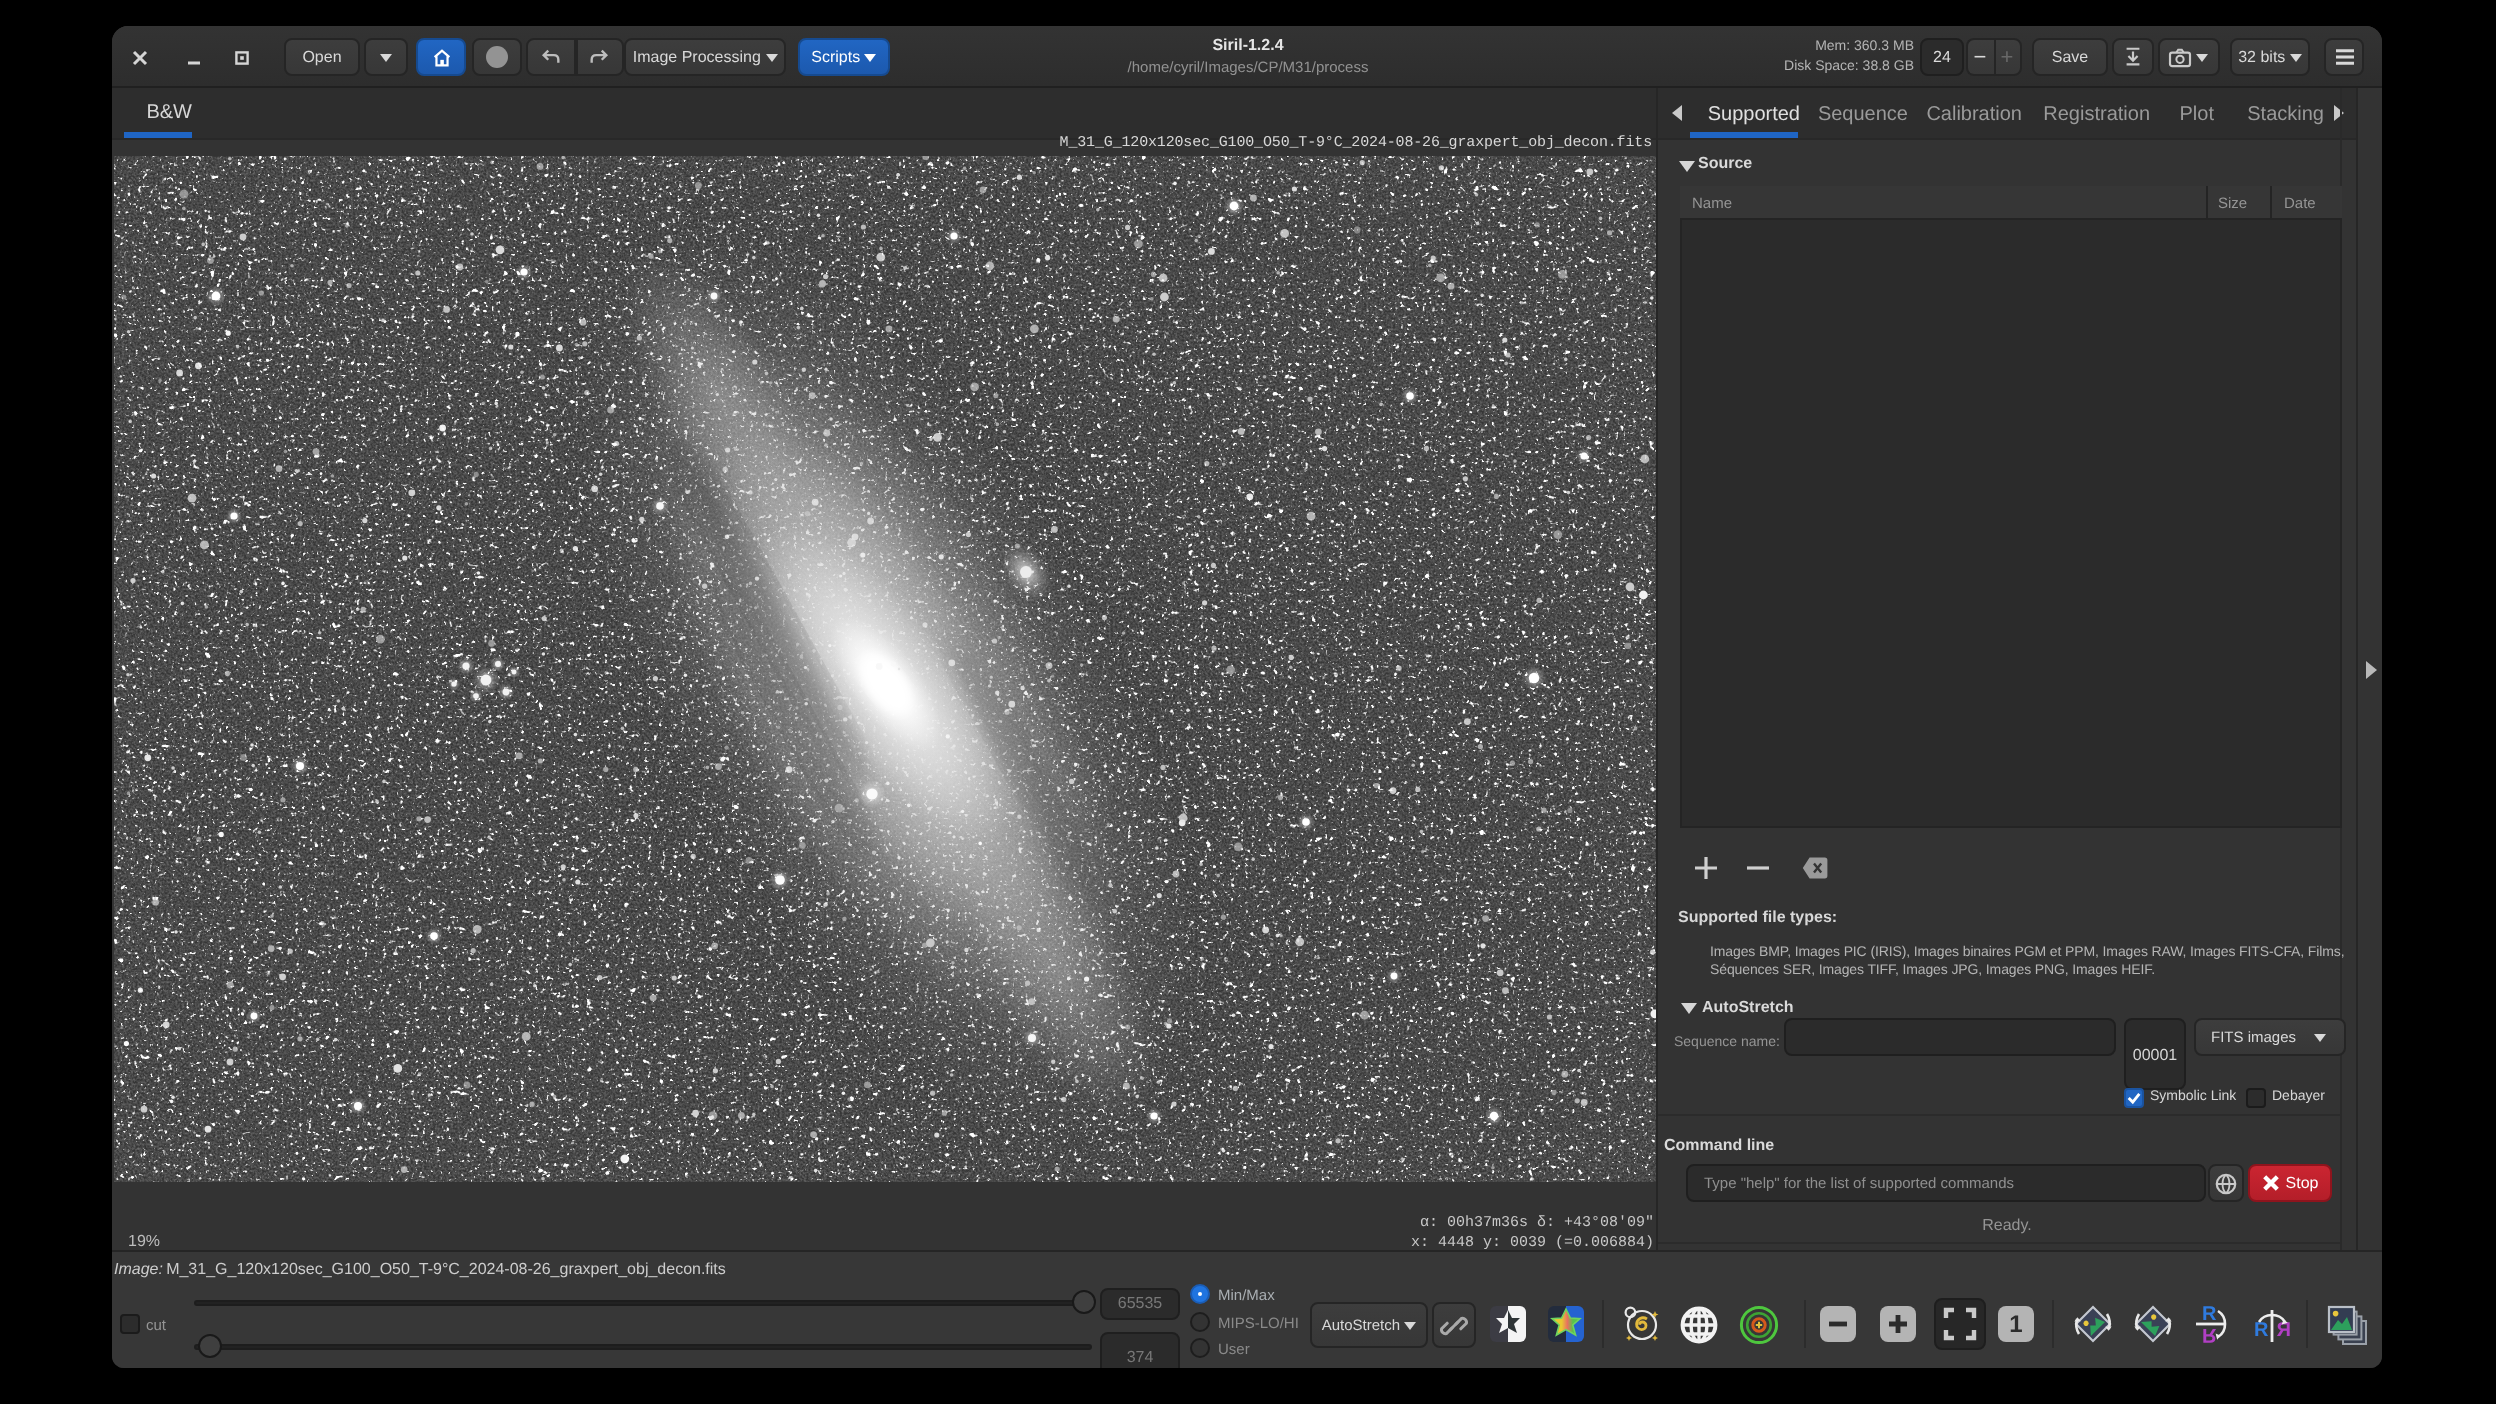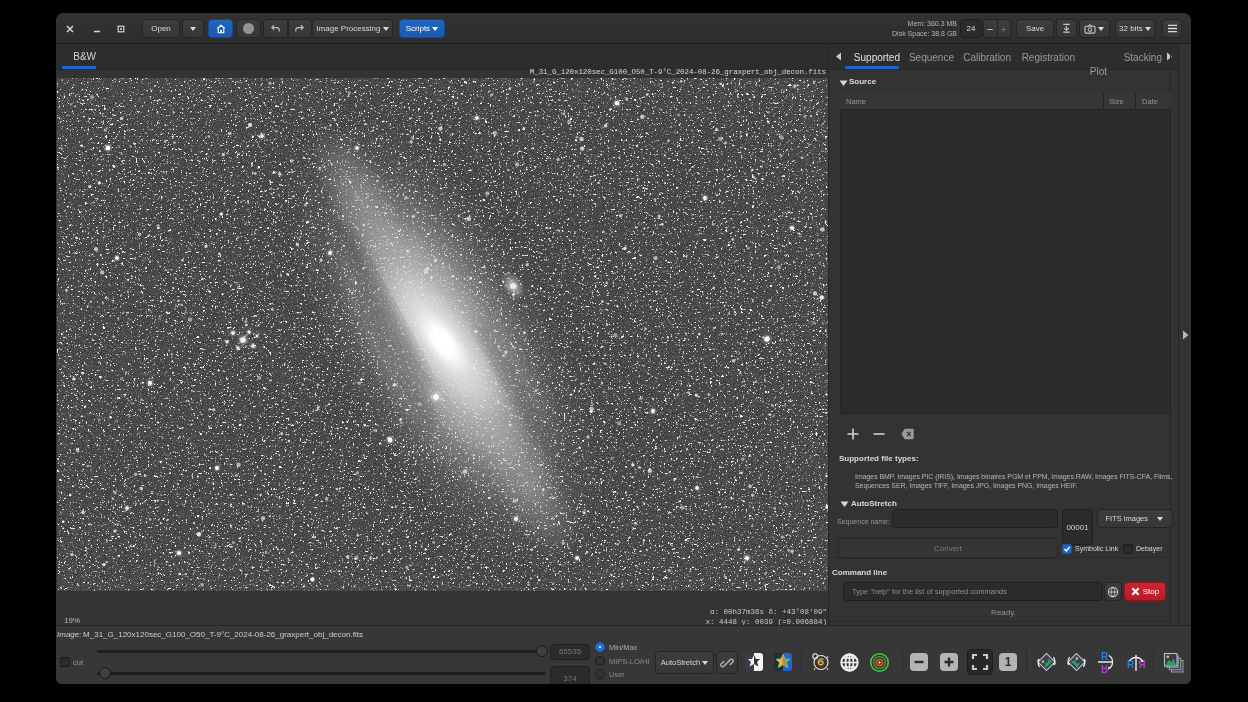--- a/index.html
+++ b/index.html
@@ -55,20 +55,24 @@
         <path d="M5.5 2.5 L3 5 L5.5 7.5 M3 5 H8.5 C10.2 5 11 6.2 11 7.5 V9.2" fill="none" stroke="#bdbdbd" stroke-width="1.3"></path>
       </svg>
 </div>
 <div class="btn" style="left:231.5px;top:6px;width:24px;height:19px;border-radius:0 4px 4px 0">
 <svg width="13" height="11" viewBox="0 0 14 12">
         <path d="M8.5 2.5 L11 5 L8.5 7.5 M11 5 H5.5 C3.8 5 3 6.2 3 7.5 V9.2" fill="none" stroke="#bdbdbd" stroke-width="1.3"></path>
       </svg>
 </div>
 <div class="btn" style="left:256px;top:6px;width:81px;height:19px">Image Processing&nbsp;<span class="arrow-down"></span></div>
 <div class="btn btnblue" style="left:343px;top:6px;width:46px;height:19px">Scripts&nbsp;<span class="arrow-down"></span></div>
+<div class="abs" style="left:418px;top:5px;width:300px;text-align:center">
+<div style="color:#e6e6e6;font-size:8px;font-weight:bold">Siril-1.2.4</div>
+<div style="color:#929292;font-size:7.5px;margin-top:2px">/home/cyril/Images/CP/M31/process</div>
+</div>
 <div class="abs" style="left:790px;top:6px;width:111px;text-align:right;color:#b4b4b4;font-size:7px;line-height:9.5px">Mem: 360.3 MB<br>Disk Space: 38.8 GB</div>
 <div class="entry" style="left:904px;top:6px;width:22px;height:19px;justify-content:center;color:#dcdcdc">24</div>
 <div class="btn" style="left:926.5px;top:6px;width:14px;height:19px;border-radius:4px 0 0 4px;border-right:none;font-size:11px">−</div>
 <div class="btn" style="left:940.5px;top:6px;width:14px;height:19px;border-radius:0 4px 4px 0;color:#686868;font-size:11px">+</div>
 <div class="btn" style="left:960px;top:6px;width:38px;height:19px">Save</div>
 <div class="btn" style="left:1000px;top:6px;width:21px;height:19px">
 <svg width="11" height="11" viewBox="0 0 12 12">
         <path d="M2.5 1.5 H9.5 M6 3 V7.5 M3.5 5.5 L6 8 L8.5 5.5 M2.5 10 H9.5" fill="none" stroke="#c9c9c9" stroke-width="1.2"></path>
       </svg>
 </div>
@@ -1015,21 +1019,21 @@
 <div class="abs" style="left:772px;top:31px;width:1px;height:581px;background:#262626"></div>
 <div class="abs" style="left:773px;top:31px;width:349px;height:26px;background:#2d2d2d;border-bottom:1px solid #282828"></div>
 <svg class="abs" style="left:779px;top:39px" width="7" height="9" viewBox="0 0 7 9">
       <path d="M6 0.5 L1 4.5 L6 8.5 Z" fill="#c9c9c9"></path>
     </svg>
 <div class="tab" style="left:790px;top:39px;width:54px;color:#e0e0e0">Supported</div>
 <div class="abs" style="left:789px;top:53px;width:54px;height:3px;background:#1f65c4"></div>
 <div class="tab" style="left:846px;top:39px;width:52px">Sequence</div>
 <div class="tab" style="left:901px;top:39px;width:54px">Calibration</div>
 <div class="tab" style="left:959px;top:39px;width:60px">Registration</div>
-<div class="tab" style="left:1027px;top:53px;width:24px">Plot</div>
+<div class="tab" style="left:1027px;top:39px;width:24px">Plot</div>
 <div class="tab" style="left:1062px;top:39px;width:44px">Stacking</div>
 <svg class="abs" style="left:1110px;top:39px" width="7" height="9" viewBox="0 0 7 9">
       <path d="M1 0.5 L6 4.5 L1 8.5 Z" fill="#c9c9c9"></path>
     </svg>
 
 <div class="abs" style="left:1114px;top:31px;width:1px;height:581px;background:#2a2a2a"></div>
 <div class="abs" style="left:1122px;top:31px;width:1px;height:581px;background:#262626"></div>
 <div class="abs" style="left:1123px;top:31px;width:12px;height:581px;background:#333333"></div>
 <svg class="abs" style="left:1126px;top:317px" width="7" height="10" viewBox="0 0 7 10">
       <path d="M1 0.5 L6.5 5 L1 9.5 Z" fill="#b9b9b9"></path>
@@ -1066,21 +1070,20 @@
 <svg class="abs" style="left:784px;top:487px" width="9" height="8" viewBox="0 0 9 8">
       <path d="M0.5 1.5 L8.5 1.5 L4.5 7 Z" fill="#d6d6d6"></path>
     </svg>
 <div class="lbl" style="left:795px;top:485.5px;font-weight:bold;font-size:8px;color:#dadada">AutoStretch</div>
 
 <div class="lbl dim" style="left:781px;top:504.5px;font-size:7px">Sequence name:</div>
 <div class="entry" style="left:836px;top:496px;width:166px;height:19px"></div>
 <div class="entry" style="left:1006px;top:496px;width:31px;height:36px;justify-content:center;color:#d5d5d5">00001</div>
 <div class="btn" style="left:1040.5px;top:496px;width:76px;height:19px;font-size:7.5px;justify-content:flex-start;padding-left:8px">FITS images<span class="arrow-down" style="position:absolute;right:9px;top:7px"></span></div>
 
-<div class="btn" style="left:782px;top:525px;width:220px;height:21px;color:#7e7e7e;background:#343434;border-color:#272727">Convert</div>
 <div class="check on" style="left:1006px;top:531px"></div>
 <svg class="abs" style="left:1007px;top:532px" width="8" height="8" viewBox="0 0 9 9">
       <path d="M1.5 4.5 L3.8 6.8 L7.5 2.2" fill="none" stroke="#fff" stroke-width="1.6"></path>
     </svg>
 <div class="lbl" style="left:1019px;top:532px;font-size:7px;color:#d8d8d8">Symbolic Link</div>
 <div class="check" style="left:1067px;top:531px"></div>
 <div class="lbl" style="left:1080px;top:532px;font-size:7px;color:#d8d8d8">Debayer</div>
 
 <div class="sep" style="left:773px;top:544px;width:341px;height:1px;background:#2b2b2b"></div>
 <div class="lbl" style="left:776px;top:555px;font-weight:bold;font-size:8px;color:#dadada">Command line</div>

